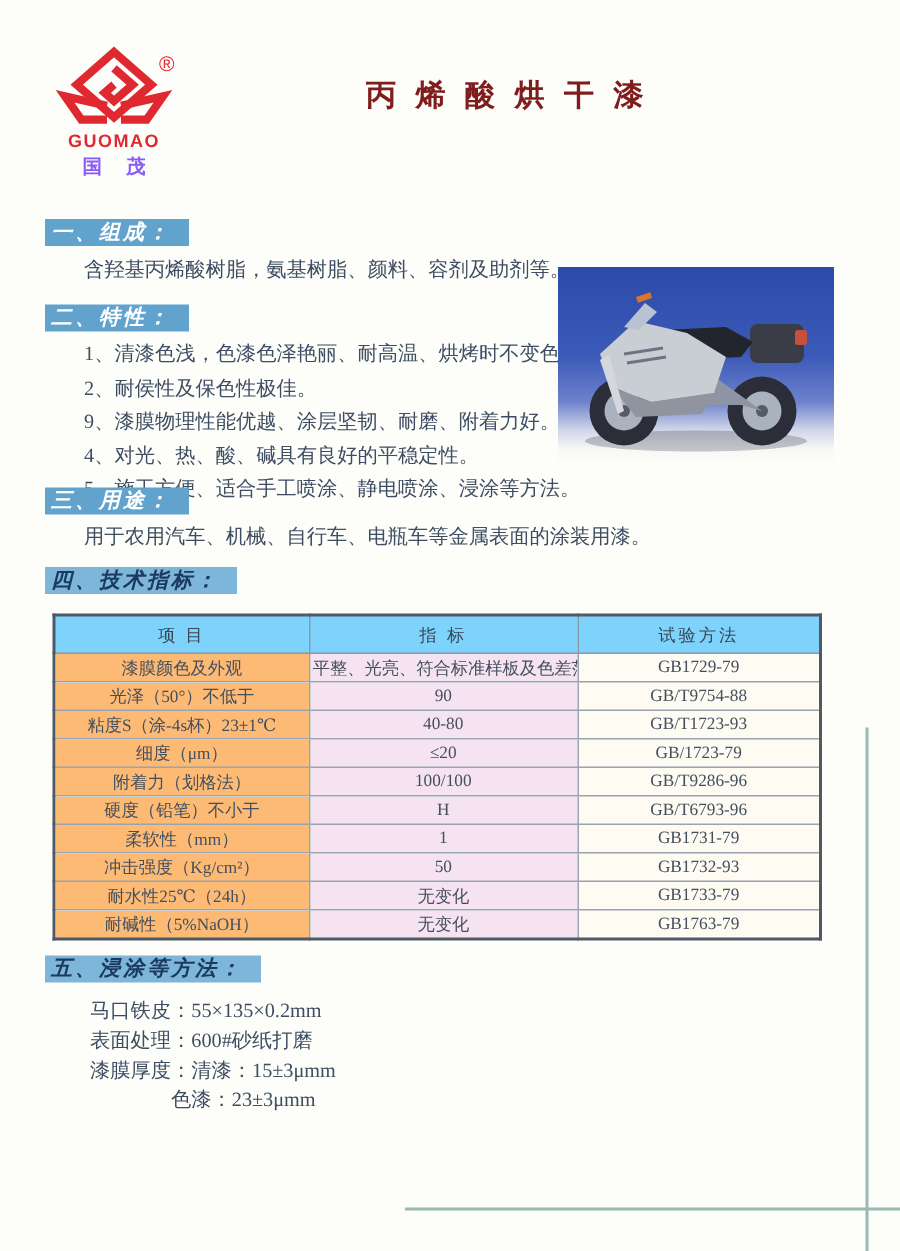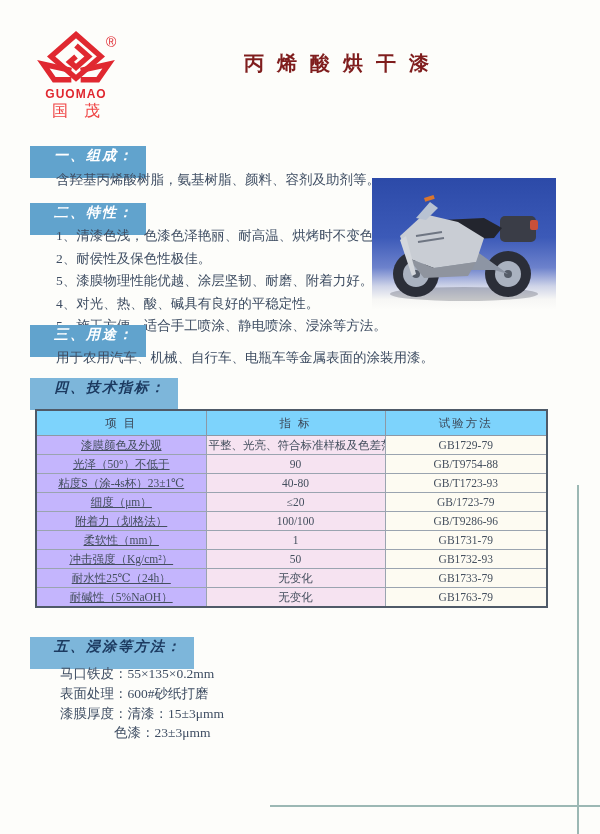--- a/index.html
+++ b/index.html
@@ -9,45 +9,45 @@
     font-family:"Liberation Serif","DejaVu Serif",serif;
     color:#3e4d62;
   }
   
   .logo{position:absolute;left:26px;top:30px;width:100px;text-align:center;}
   .logo-mark{display:block;margin:0 auto;}
   .reg-mark{position:absolute;left:80px;top:4px;font-size:14px;color:#e02830;
     font-family:"Liberation Sans",sans-serif;}
   .brand{font-family:"Liberation Sans","DejaVu Sans",sans-serif;font-weight:bold;
     color:#e02830;font-size:12px;letter-spacing:1px;line-height:17px;}
-  .brand-cn{font-weight:normal;color:#ef4444;font-size:16px;letter-spacing:16px;
+  .brand-cn{font-weight:bold;color:#8b5cf6;font-size:13px;letter-spacing:16px;
     padding-left:16px;line-height:15px;}
   
   .title{position:absolute;left:86px;top:50px;width:514px;text-align:center;
     font-size:20px;font-weight:bold;color:#7f1d1d;letter-spacing:13px;}
   
-  .bar{position:absolute;left:30px;height:32px;line-height:20px;
-    padding:0 12px 0 24px;background:#61a3cd;color:#ffffff;
+  .bar{position:absolute;left:30px;height:18px;line-height:20px;
+    padding:0 12px 0 4px;background:#61a3cd;color:#ffffff;
     font-size:14px;font-weight:bold;font-style:italic;letter-spacing:2px;}
   .bar.dark{background:#7db6da;color:#1c3a60;}
   .b1{top:146px;} .b2{top:203px;} .b3{top:325px;} .b4{top:378px;} .b5{top:637px;}
   
   .body-line{position:absolute;left:56px;font-size:13.5px;color:#3e4d62;}
   .t1{top:171px;} .t3{top:349px;}
   .char-list{position:absolute;left:56px;top:225px;font-size:13.5px;line-height:22.6px;}
   
   table.spec{position:absolute;left:35px;top:409px;width:511px;
     border-collapse:collapse;table-layout:fixed;
     border:2px solid #4f5a68;font-size:11.5px;color:#444f5e;}
   table.spec col.c1{width:170px;} table.spec col.c2{width:179px;} table.spec col.c3{width:162px;}
   table.spec th{background:#7dd3fc;height:22px;font-weight:normal;
     letter-spacing:2px;border:1px solid #8d98a5;color:#3b4656;}
   table.spec td{height:18px;text-align:center;border:1px solid #9aa4b0;
     padding:0 2px;white-space:nowrap;overflow:hidden;}
-  td.c-item{background:#c4b5fd;text-decoration:underline;}
+  td.c-item{background:#fdba74;}
   td.c-val{background:#f6e3f1;}
   td.c-meth{background:#fdfbf2;font-family:"Liberation Serif",serif;}
   
   .tp-lines{position:absolute;left:60px;top:664px;font-size:13.5px;line-height:19.8px;}
   .tp-lines .indent{margin-left:54px;}
   
   .photo{position:absolute;left:372px;top:178px;width:184px;height:132px;
     background:linear-gradient(180deg,#2c4aa8 0%,#3c5ab8 45%,#6d82cc 68%,#cfd4e8 82%,#f7f7f5 92%,#fdfdfa 100%);}
   
   .vline{position:absolute;left:577px;top:485px;width:2px;height:349px;background:#9cb8b4;}
@@ -74,21 +74,21 @@
 
   <div class="title">丙烯酸烘干漆</div>
 
   <div class="bar b1">一、组成：</div>
   <div class="body-line t1">含羟基丙烯酸树脂，氨基树脂、颜料、容剂及助剂等。</div>
 
   <div class="bar b2">二、特性：</div>
   <div class="char-list">
     <div>1、清漆色浅，色漆色泽艳丽、耐高温、烘烤时不变色。</div>
     <div>2、耐侯性及保色性极佳。</div>
-    <div>5、漆膜物理性能优越、涂层坚韧、耐磨、附着力好。</div>
+    <div>9、漆膜物理性能优越、涂层坚韧、耐磨、附着力好。</div>
     <div>4、对光、热、酸、碱具有良好的平稳定性。</div>
     <div>5、施工方便、适合手工喷涂、静电喷涂、浸涂等方法。</div>
   </div>
 
   <div class="photo">
     <svg width="184" height="132" viewBox="0 0 184 132">
       <ellipse cx="92" cy="116" rx="74" ry="7" fill="rgba(40,45,60,0.25)"></ellipse>
 
       <circle cx="44" cy="96" r="23" fill="#2b2e38"></circle>
       <circle cx="44" cy="96" r="13" fill="#aab2c0"></circle>
@@ -155,20 +155,25 @@
         <td class="c-item">细度（μm）</td>
         <td class="c-val">≤20</td>
         <td class="c-meth">GB/1723-79</td>
       </tr>
       <tr>
         <td class="c-item">附着力（划格法）</td>
         <td class="c-val">100/100</td>
         <td class="c-meth">GB/T9286-96</td>
       </tr>
       <tr>
+        <td class="c-item">硬度（铅笔）不小于</td>
+        <td class="c-val">H</td>
+        <td class="c-meth">GB/T6793-96</td>
+      </tr>
+      <tr>
         <td class="c-item">柔软性（mm）</td>
         <td class="c-val">1</td>
         <td class="c-meth">GB1731-79</td>
       </tr>
       <tr>
         <td class="c-item">冲击强度（Kg/cm²）</td>
         <td class="c-val">50</td>
         <td class="c-meth">GB1732-93</td>
       </tr>
       <tr>

